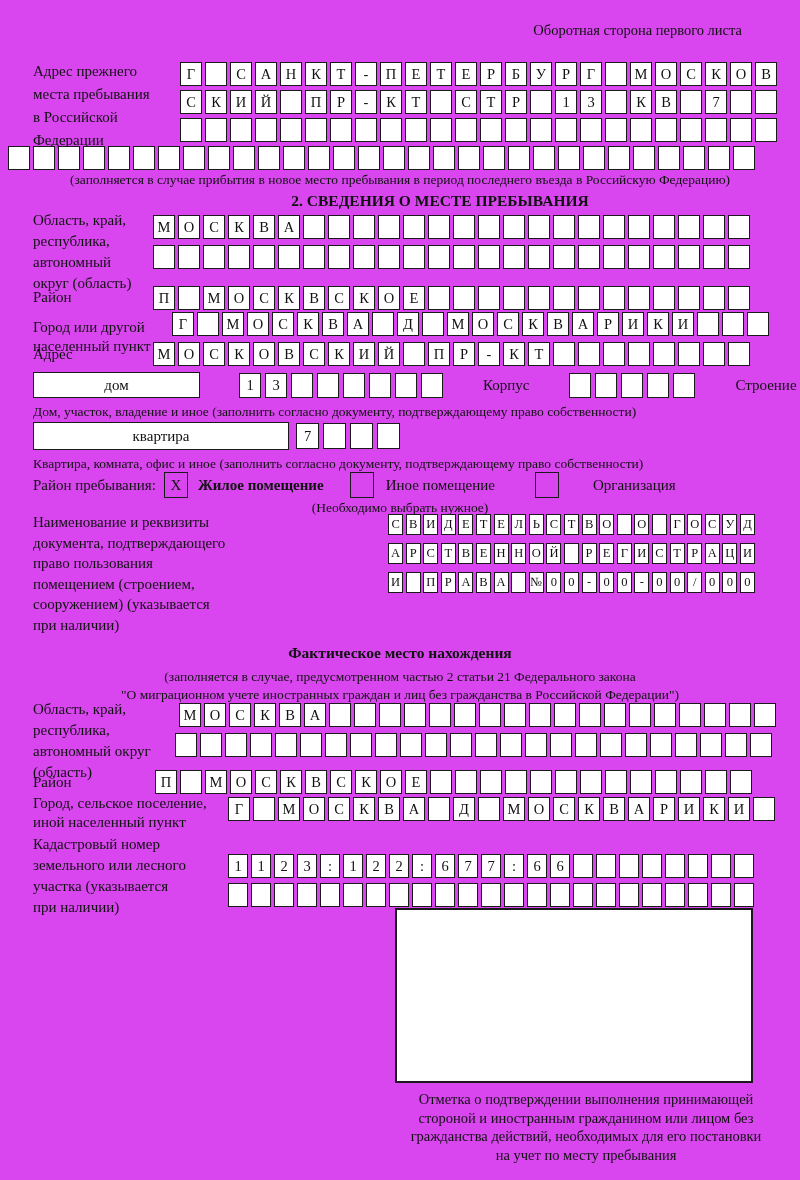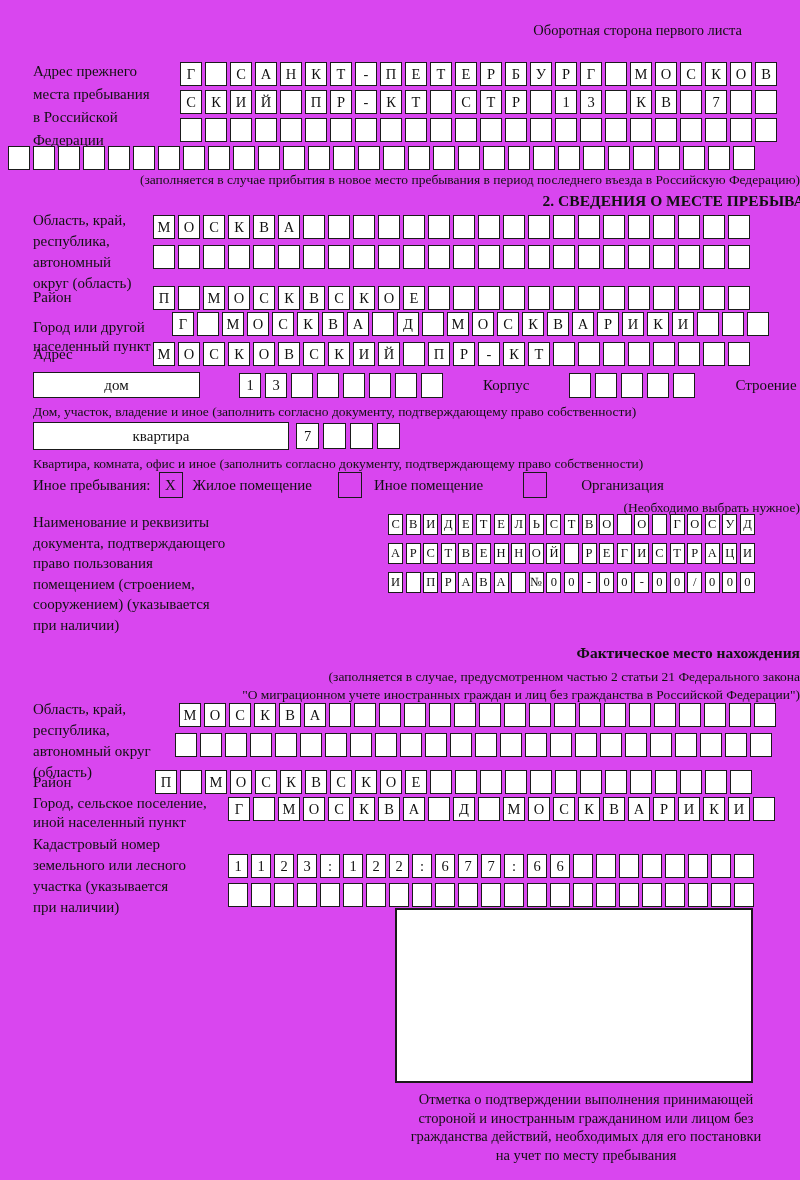--- a/index.html
+++ b/index.html
@@ -17,21 +17,21 @@
     font-size:14.5px; line-height:1; background:#fff;
   }
   .sm .bx { width:15.1px; height:21px; border-width:1.5px; margin-right:2.5px; font-size:12.5px; }
   .cad .bx { width:20px; height:24px; }
   .dom .bx { width:22px; height:25px; margin-right:4px; }
   .apt .bx { width:23px; height:26px; margin-right:4px; }
   .lbl { font-size:15px; line-height:21px; }
   .lbl-tight div { line-height:19px; }
   .lbl-addr div { line-height:23px; }
   .note { font-size:13.5px; }
-  .center { left:0; width:800px; text-align:right; }
+  .center { left:0; width:800px; text-align:center; }
   .bold { font-weight:bold; }
   .longbox {
     box-sizing:border-box; border:1.8px solid #1a1a1a; background:#fff;
     display:flex; align-items:center; justify-content:center; font-size:15px;
   }
   .chk {
     box-sizing:border-box; flex:0 0 auto; width:24px; height:26px;
     border:1.8px solid #1a1a1a; display:flex; align-items:center; justify-content:center;
     font-size:15px;
   }
@@ -348,25 +348,25 @@
     <div class="row">
         <span class="bx">7</span>
         <span class="bx"></span>
         <span class="bx"></span>
         <span class="bx"></span>
       </div>
   </div>
   <div class="abs note" style="left:33px; top:456px;">Квартира, комната, офис и иное (заполнить согласно документу, подтверждающему право собственности)</div>
 
   <div class="abs row" style="left:33px; top:472px; align-items:center;">
-    <div class="lbl" style="margin-right:8px;">Иное пребывания:</div>
+    <div class="lbl" style="margin-right:8px;">Район пребывания:</div>
     <div class="chk">
       <span>X</span>
     </div>
-    <div class="lbl" style="margin:0 26px 0 10px;">Жилое помещение</div>
+    <div class="lbl" style="margin:0 26px 0 10px;font-weight:bold;">Жилое помещение</div>
     <div class="chk">
       <span></span>
     </div>
     <div class="lbl" style="margin:0 40px 0 12px;">Иное помещение</div>
     <div class="chk">
       <span></span>
     </div>
     <div class="lbl" style="margin-left:34px;">Организация</div>
   </div>
   <div class="abs center note" style="top:500px;">(Необходимо выбрать нужное)</div>

